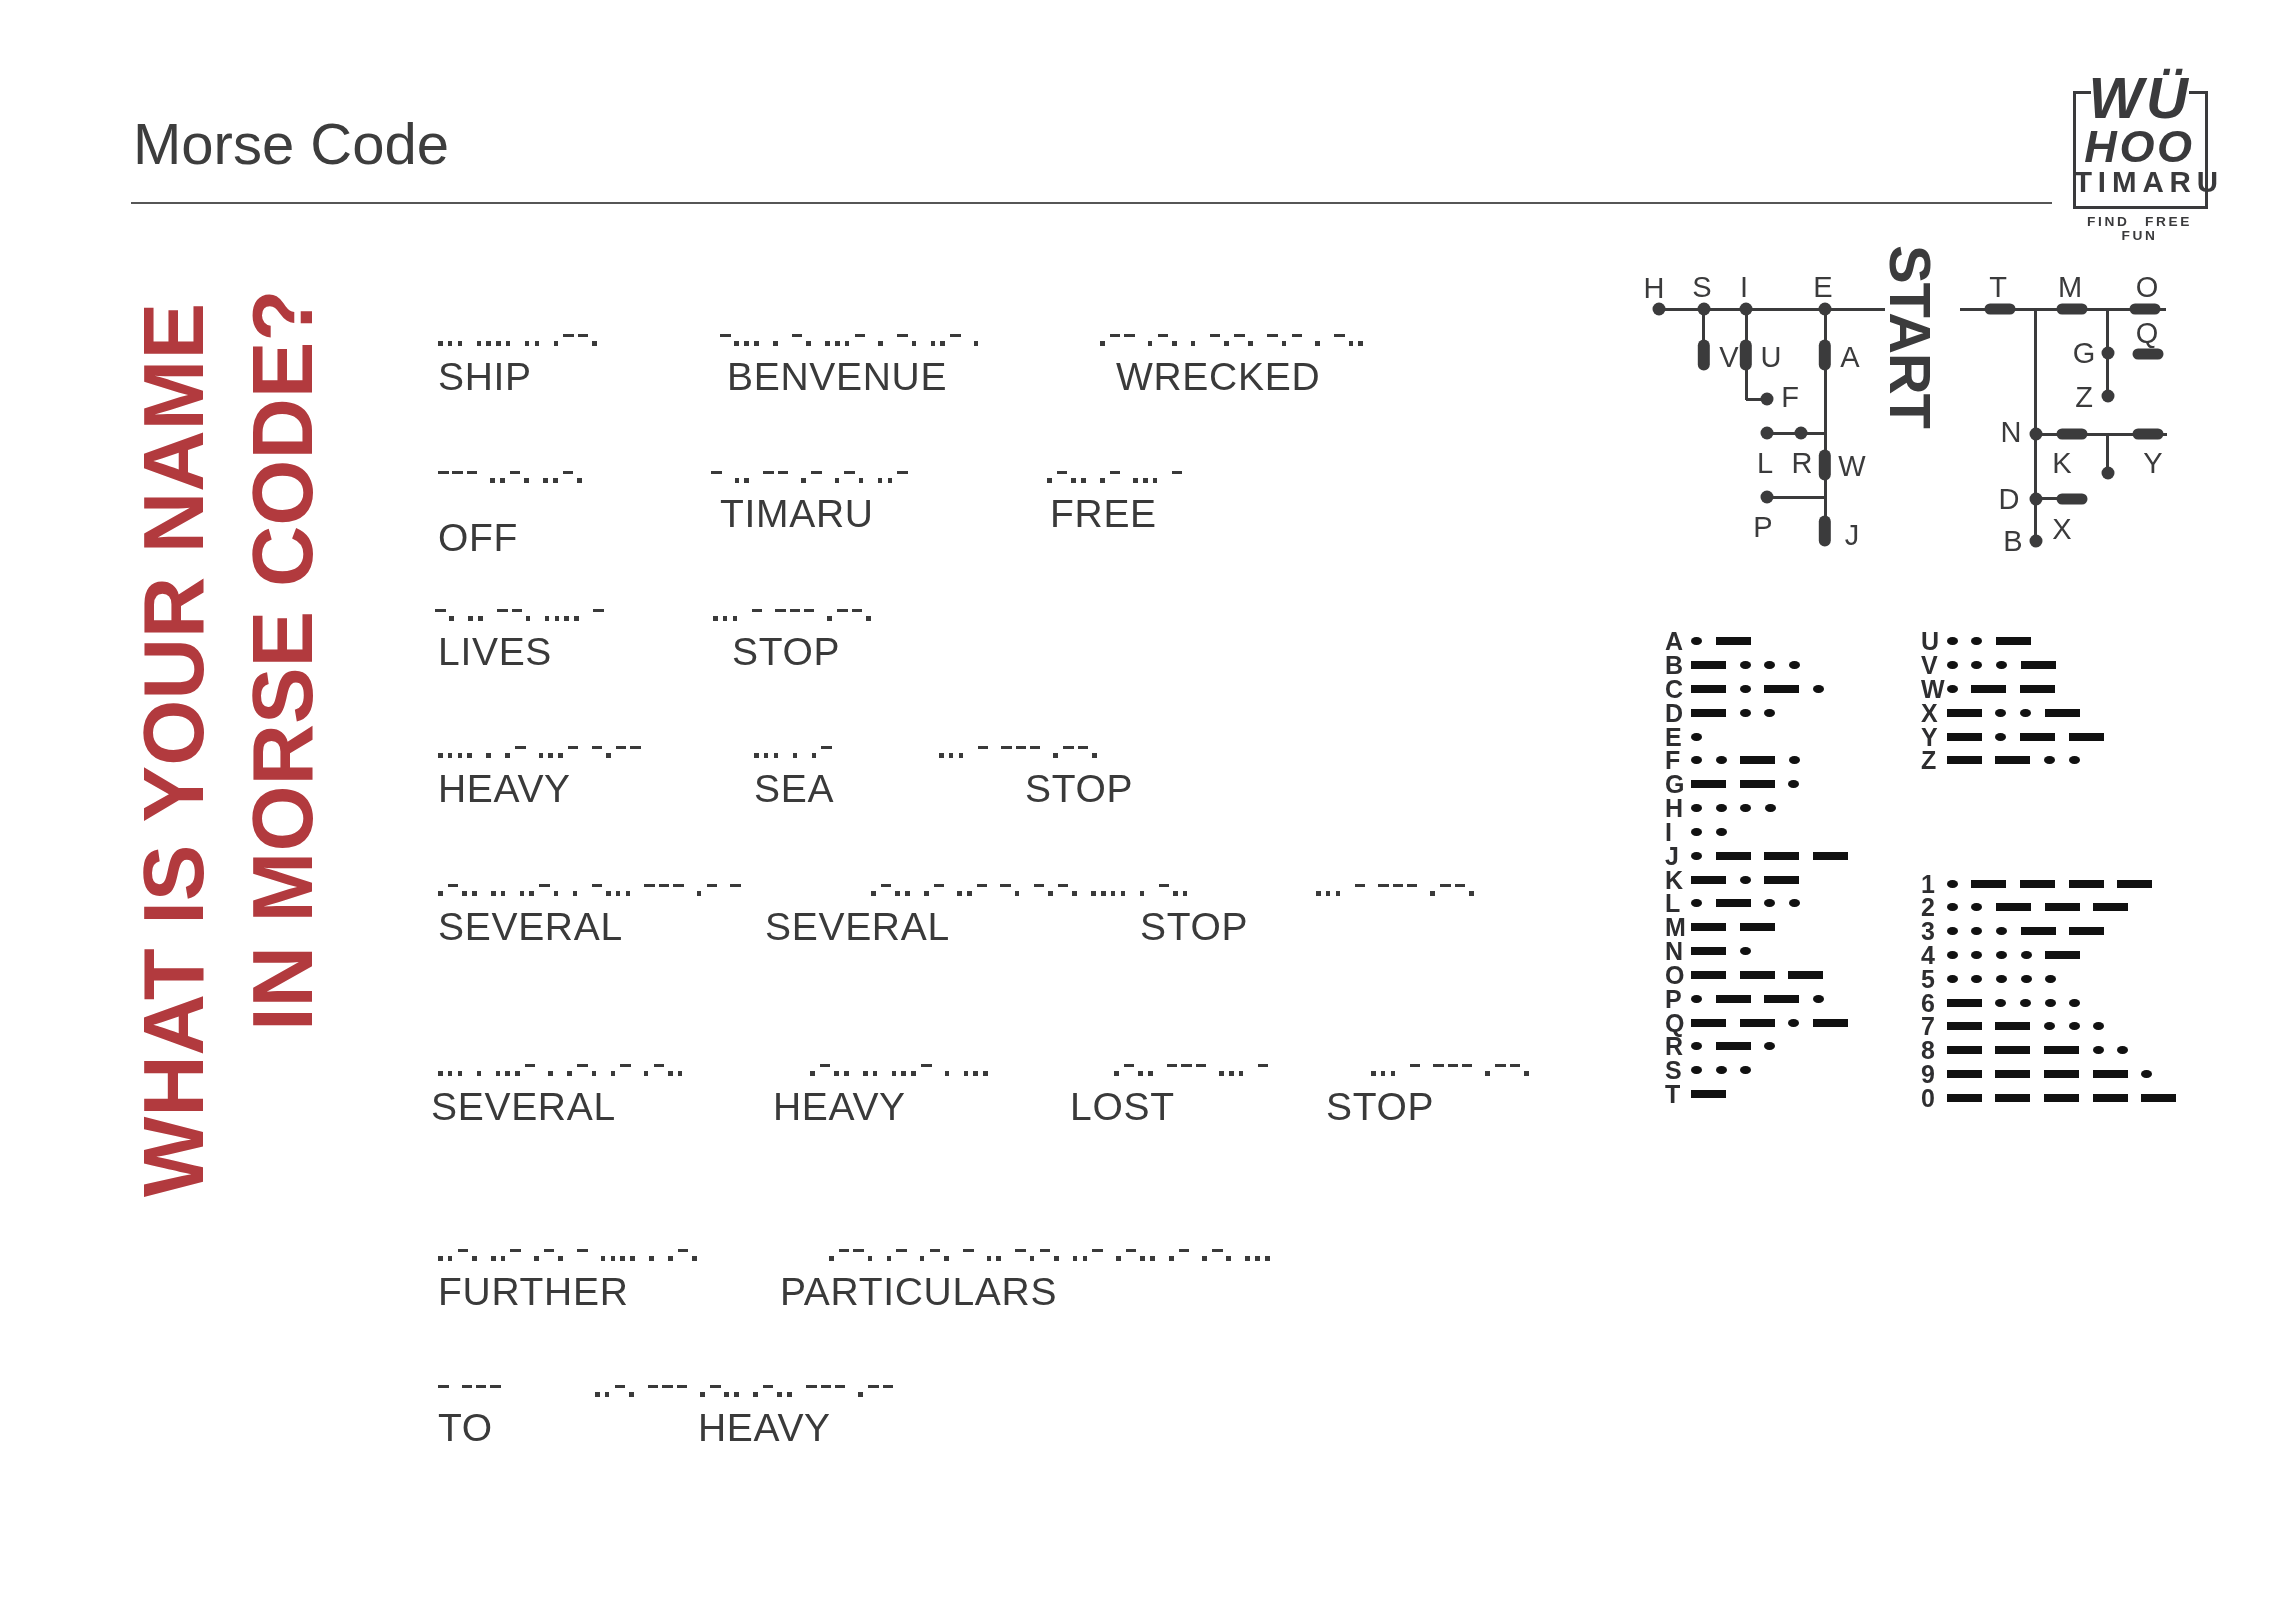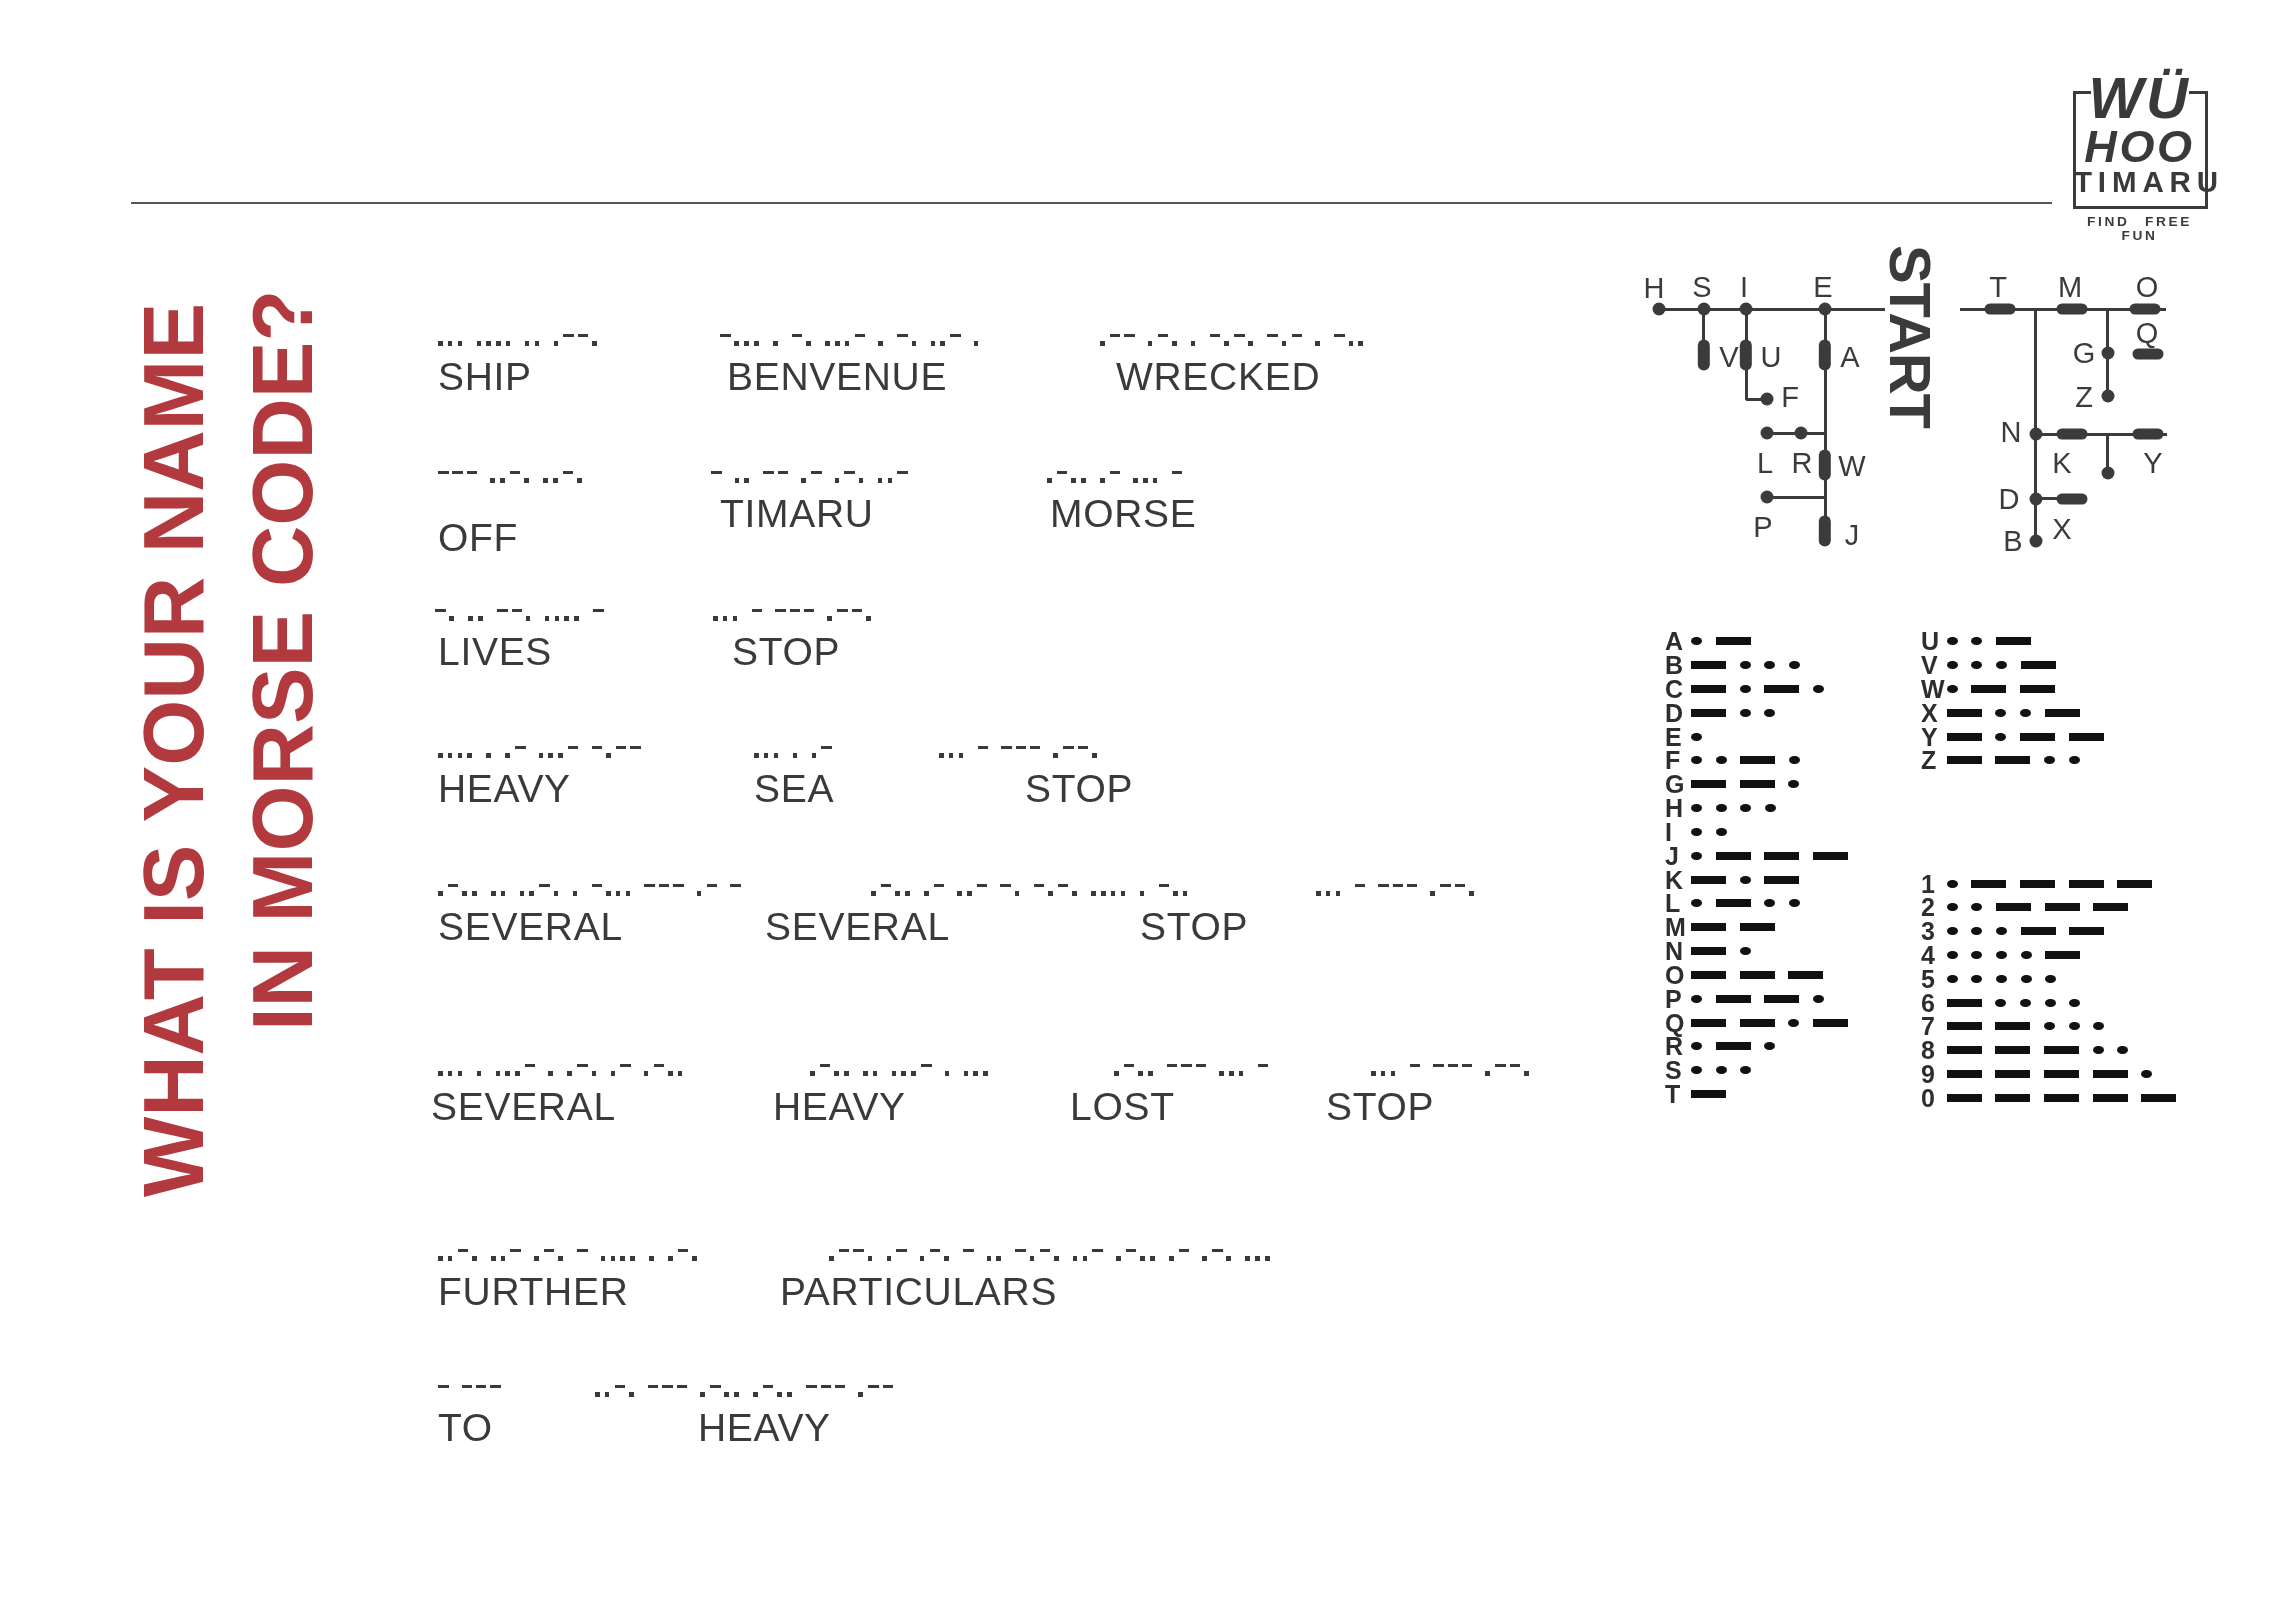--- a/index.html
+++ b/index.html
@@ -41,20 +41,21 @@
   .aletter{font-size:25px;font-weight:700;color:#2e2e30;line-height:22px;flex:none;}
   .asyms{display:flex;align-items:center;column-gap:13.7px;flex:none;}
   .adot{width:11px;height:8.5px;border-radius:50%;background:#111;flex:none;}
   .adash{width:35px;height:8.5px;background:#111;flex:none;}
 </style>
 </head>
 <body>
 
 <div class="page">
 
+  <div class="title">Morse Code</div>
   <div class="rule"></div>
 
   <div class="logo">
     <span class="lg-wu">WÜ</span>
     <span class="lg-bl"></span>
     <span class="lg-br"></span>
     <span class="lg-bb"></span>
     <span class="lg-hoo">HOO</span>
     <span class="lg-tim">TIMARU</span>
     <span class="lg-tag">FIND FREE FUN</span>
@@ -183,21 +184,21 @@
         <i class="mD"></i>
         <i class="mg"></i>
         <i class="md"></i>
         <i class="md"></i>
         <i class="md"></i>
         <i class="mg"></i>
         <i class="mD"></i>
       </div>
       <div class="wlabel" style="left: 438px; top: 518px;">OFF</div>
       <div class="wlabel" style="left: 720px; top: 494px;">TIMARU</div>
-      <div class="wlabel" style="left: 1050px; top: 494px;">MORSE</div>
+      <div class="wlabel" style="left: 1050px; top: 494px;">FREE</div>
       <div class="mrow" style="left: 435px; top: 607px; position: absolute;">
         <i class="mD"></i>
         <i class="md"></i>
         <i class="mg"></i>
         <i class="md"></i>
         <i class="md"></i>
         <i class="mg"></i>
         <i class="mD"></i>
         <i class="mD"></i>
         <i class="md"></i>

